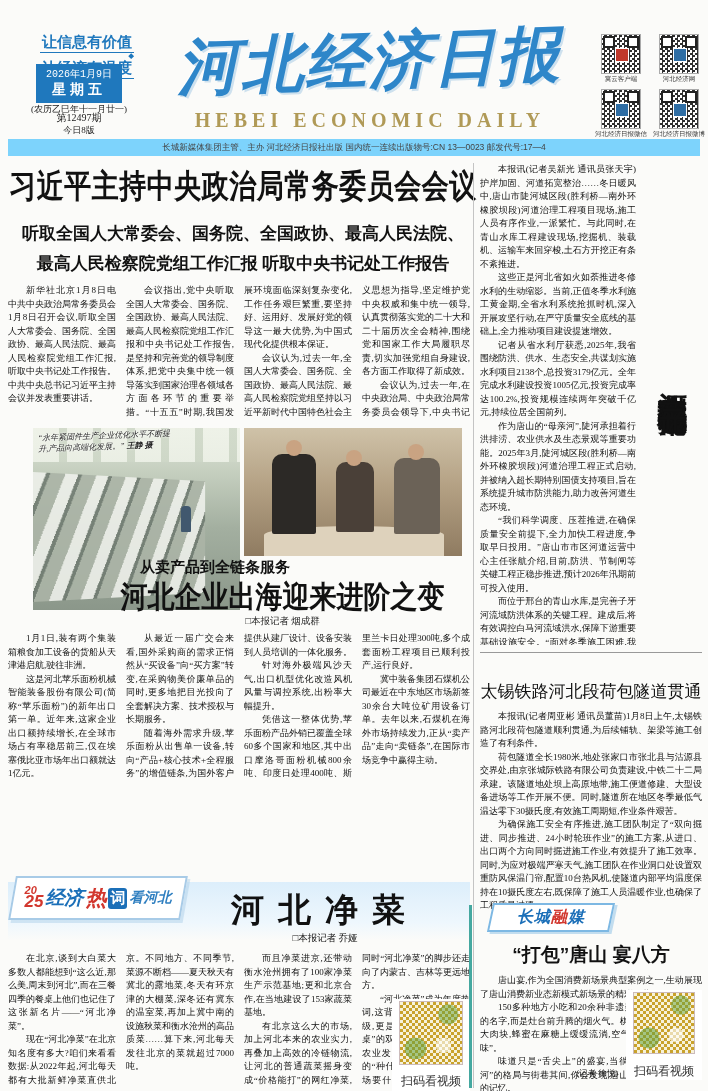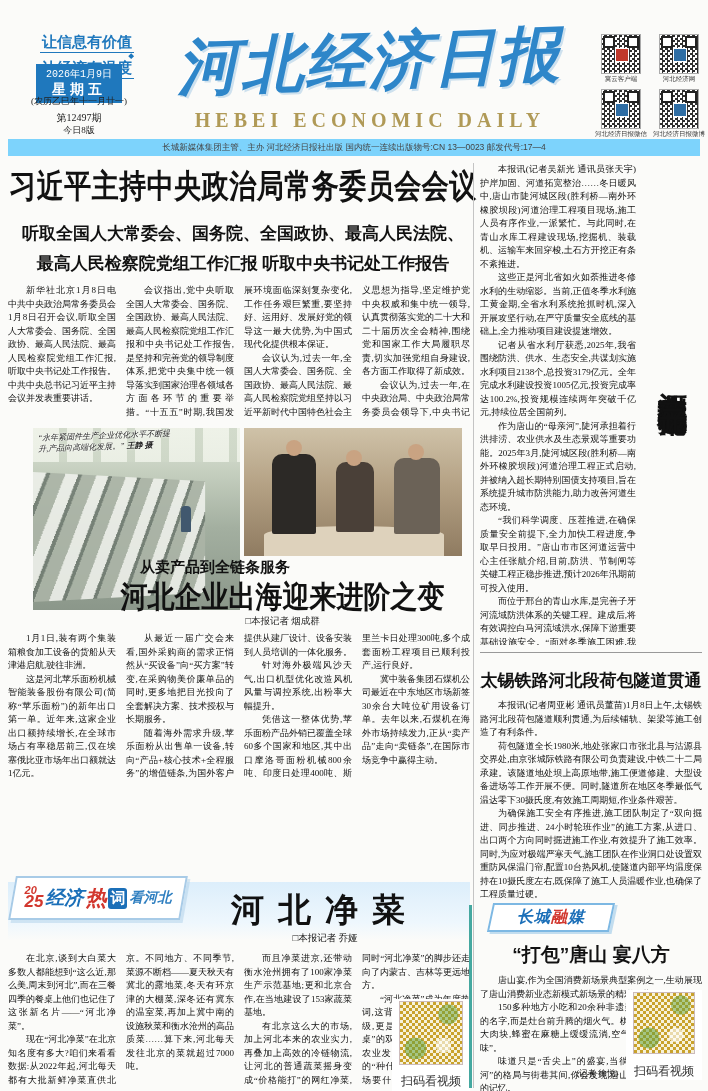--- a/index.html
+++ b/index.html
@@ -10,21 +10,21 @@
   }
   .abs{position:absolute;}
   
   .slogan{left:16px;top:33px;width:118px;text-align:right;color:#1f78bd;
     font-family:"Liberation Sans",sans-serif;font-weight:bold;font-size:15px;line-height:1.2;}
   .slogan .ln{display:inline-block;border-bottom:1px solid #1f78bd;padding:0 2px 1px;}
   .slogan .dia{display:block;font-size:7px;line-height:6px;color:#1f78bd;}
   .datebox{left:36px;top:64px;width:86px;background:#1f78bd;color:#fff;text-align:center;padding:3px 0 4px;}
   .datebox .d{font-size:10px;font-family:Liberation Mono, monospace;}
   .datebox .w{font-size:14px;font-weight:bold;letter-spacing:4px;font-family:Liberation Mono, monospace;}
-  .lunar{left:6px;top:95px;width:146px;text-align:center;font-size:9px;color:#222;}
+  .lunar{left:6px;top:103px;width:146px;text-align:center;font-size:9px;color:#222;}
   .issue{left:6px;top:111px;width:146px;text-align:center;font-size:10px;color:#222;}
   .pages{left:6px;top:124px;width:146px;text-align:center;font-size:9px;color:#222;}
   .paper-title{left:138px;top:26px;width:462px;text-align:center;
     font-size:62px;line-height:1.15;font-weight:900;font-style:italic;color:#2e86c9;
     transform:rotate(-2deg);letter-spacing:2px;
     text-shadow:2px 2px 0 rgba(46,134,201,.22), -1px -1px 0 rgba(255,255,255,.6);}
   .paper-title-en{left:150px;top:109px;width:440px;text-align:center;
     font-size:20px;font-weight:bold;letter-spacing:5px;color:#b09a57;}
   .qr-grid{left:595px;top:34px;width:110px;display:grid;grid-template-columns:1fr 1fr;gap:5px 6px;}
   .qr-item{text-align:center;}
@@ -99,22 +99,22 @@
   .qr-cap{font-size:12px;margin-top:8px;color:#333;}
   
   .v-rule{left:473px;top:163px;width:1px;height:925px;background:#c4c4c4;}
   .right-col{left:480px;top:163px;width:222px;}
   .vert-head{float:right;width:58px;height:422px;margin:4px 0 6px 8px;
     writing-mode:vertical-rl;text-orientation:upright;font-size:29px;font-weight:900;
     font-family:"Liberation Sans",sans-serif;letter-spacing:1px;line-height:58px;text-align:center;}
   .water-body{font-size:9px;line-height:1.5;text-align:justify;height:482px;overflow:hidden;}
   .water-body p{margin:0;text-indent:2em;}
   .right-divider{border:0;border-top:1px solid #999;margin:7px 0 0;}
-  .rail-head{text-align:center;font-size:17px;font-weight:700;font-family:"Liberation Sans",sans-serif;
-    margin:16px 0 7px;white-space:nowrap;}
+  .rail-head{text-align:center;font-size:17px;font-weight:400;font-family:"Liberation Sans",sans-serif;
+    margin:27px 0 7px;white-space:nowrap;}
   .rail-body{font-size:9px;line-height:1.5;text-align:justify;height:204px;overflow:hidden;}
   .rail-body p{margin:0;text-indent:2em;}
   .teal-rule{left:469px;top:905px;width:3px;height:183px;background:#45a8a0;}
   .rm{left:480px;top:903px;width:222px;height:186px;}
   .rm-badge{width:118px;height:25px;border:2px solid #7db8e3;background:#fff;margin-left:10px;
     transform:skewX(-12deg);box-shadow:3px 2px 0 rgba(125,184,227,.45);
     display:flex;align-items:center;justify-content:center;}
   .rm-badge-inner{transform:skewX(12deg);font-size:16px;font-weight:900;font-style:italic;
     color:#1b6fb8;font-family:"Liberation Sans",sans-serif;letter-spacing:1px;}
   .rm-badge-inner .red{color:#d2372e;}

